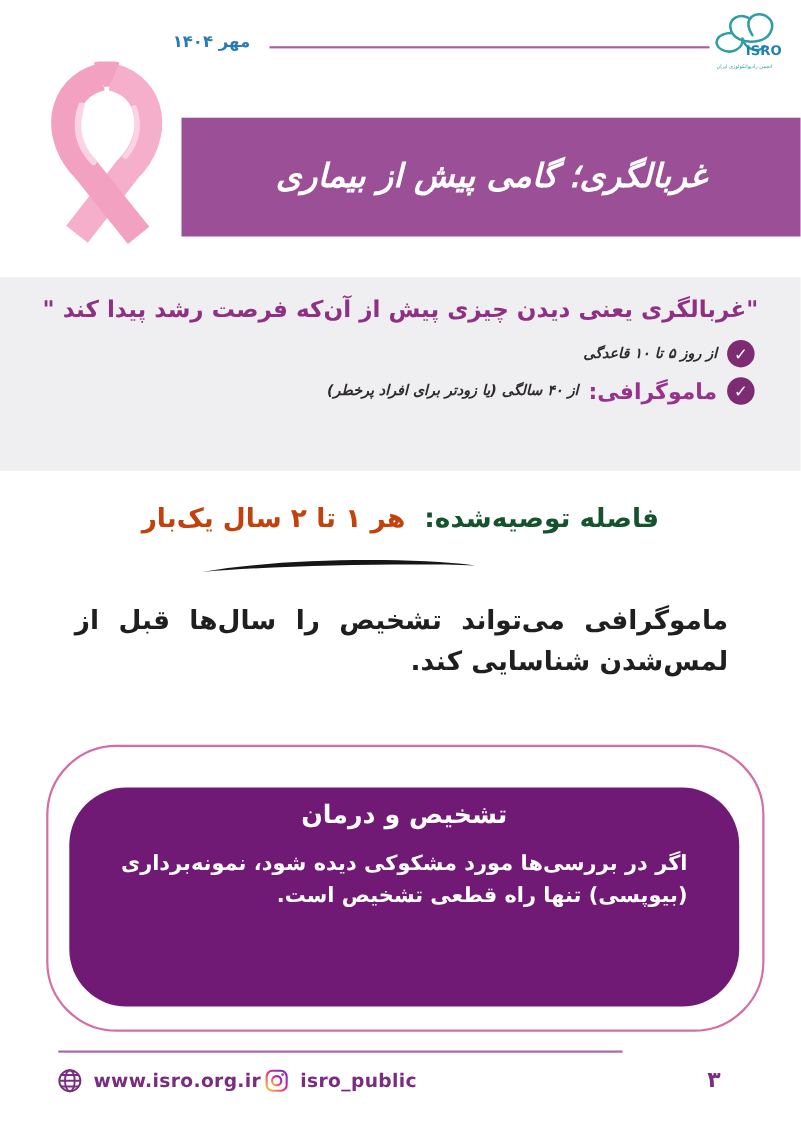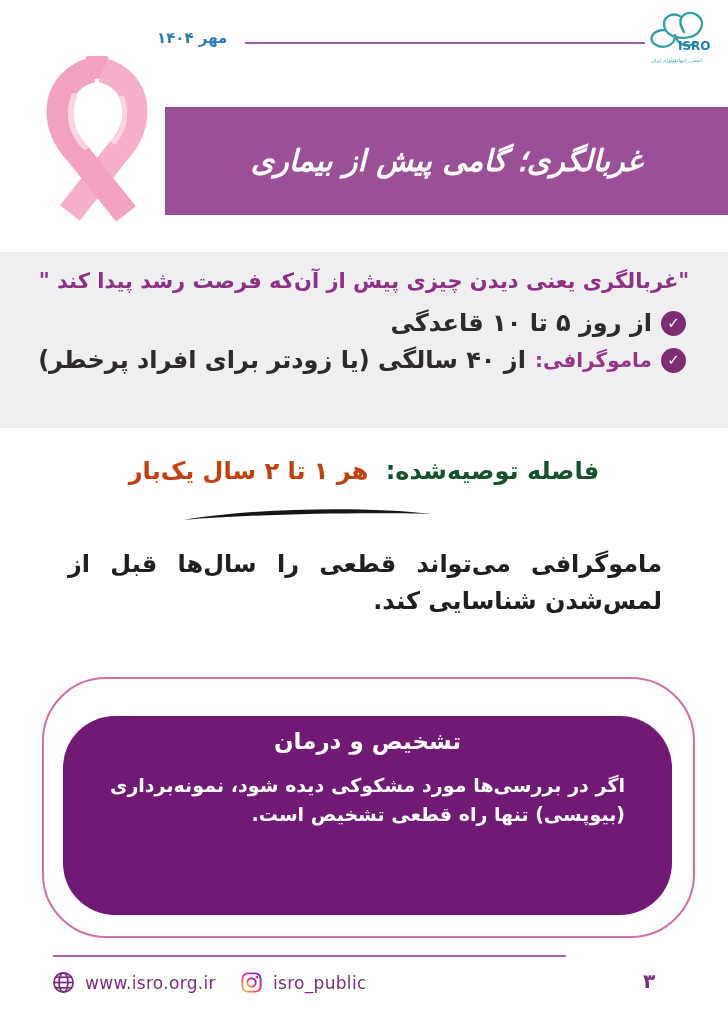--- a/index.html
+++ b/index.html
@@ -24,21 +24,21 @@
   
   .gray-band{position:absolute;top:252px;left:0;width:728px;height:176px;background:#EFEFF1;}
   .quote{padding-top:17px;text-align:center;direction:rtl;font-size:21px;font-weight:bold;
          color:#8E3184;}
   .checklist{margin-top:16px;direction:rtl;padding-right:42px;}
   .check-row{display:flex;align-items:center;gap:9px;margin-bottom:9px;direction:rtl;}
   .check-circle{flex:0 0 auto;width:25px;height:25px;border-radius:50%;background:#7D2B72;
          color:#fff;font-size:15px;font-weight:bold;display:flex;align-items:center;
          justify-content:center;}
   .check-label{color:#97338B;font-weight:bold;font-size:20px;}
-  .check-text{color:#2E2A2B;font-weight:bold;font-size:24px;}
+  .check-text{color:#2E2A2B;font-weight:bold;font-size:13px;font-style:italic;}
 
   
   .interval{position:absolute;top:457px;left:0;width:728px;text-align:center;direction:rtl;
             font-size:24px;font-weight:bold;}
   .interval-label{color:#14532d;margin-left:9px;}
   .interval-value{color:#c2410c;margin-top:36px;}
   .swoosh{position:absolute;top:505px;left:181px;width:254px;height:18px;}
 
   
   .para{position:absolute;top:546px;left:68px;width:594px;margin:0;direction:rtl;
@@ -51,21 +51,21 @@
              border-radius:52px;box-sizing:border-box;padding:12px 30px 0 30px;}
   .box-title{text-align:center;direction:rtl;color:#ffffff;font-size:23px;font-weight:bold;
              margin-bottom:7px;}
   .box-body{margin:17px;direction:rtl;text-align:justify;color:#ffffff;font-size:19px;
             font-weight:bold;line-height:1.55;}
 
   
   .footer-line{position:absolute;top:955px;left:53px;width:513px;height:2px;background:#A56AA5;}
   .footer-site{position:absolute;top:971px;left:52px;display:flex;align-items:center;gap:10px;}
   .footer-ig{position:absolute;top:971px;left:240px;display:flex;align-items:center;gap:10px;}
-  .footer-text{color:#7A2C80;font-size:17px;font-weight:normal;letter-spacing:0.3px;}
+  .footer-text{color:#7A2C80;font-size:17px;font-weight:bold;letter-spacing:0.3px;}
   .page-num{position:absolute;top:969px;left:634px;width:30px;text-align:center;
             color:#7A2C80;font-size:20px;font-weight:bold;direction:rtl;}
 </style>
 </head>
 <body>
 
 <div class="page">
 
   <div class="date">مهر ۱۴۰۴</div>
   <div class="header-line"></div>
@@ -112,21 +112,21 @@
   </div>
 
   <div class="interval">
     <span class="interval-label">فاصله توصیه‌شده:</span>
     <span class="interval-value">هر ۱ تا ۲ سال یک‌بار</span>
   </div>
   <svg class="swoosh" viewBox="0 0 254 18">
     <path d="M3 15 C70 3 185 1 251 9 C185 7 70 9 3 15 Z" fill="#161616"></path>
   </svg>
 
-  <p class="para">ماموگرافی می‌تواند قطعی را سال‌ها قبل از لمس‌شدن شناسایی کند.</p>
+  <p class="para">ماموگرافی می‌تواند تشخیص را سال‌ها قبل از لمس‌شدن شناسایی کند.</p>
 
   <div class="box-outer"></div>
   <div class="box-inner">
     <div class="box-title">تشخیص و درمان</div>
     <p class="box-body">اگر در بررسی‌ها مورد مشکوکی دیده شود، نمونه‌برداری (بیوپسی) تنها راه قطعی تشخیص است.</p>
   </div>
 
   <div class="footer-line"></div>
 
   <div class="footer-site">

